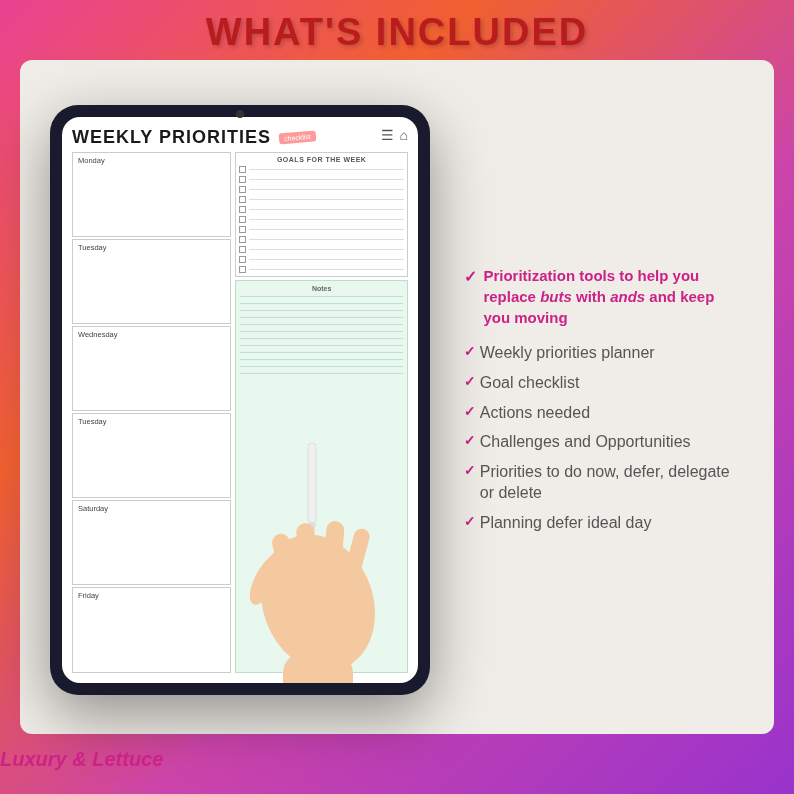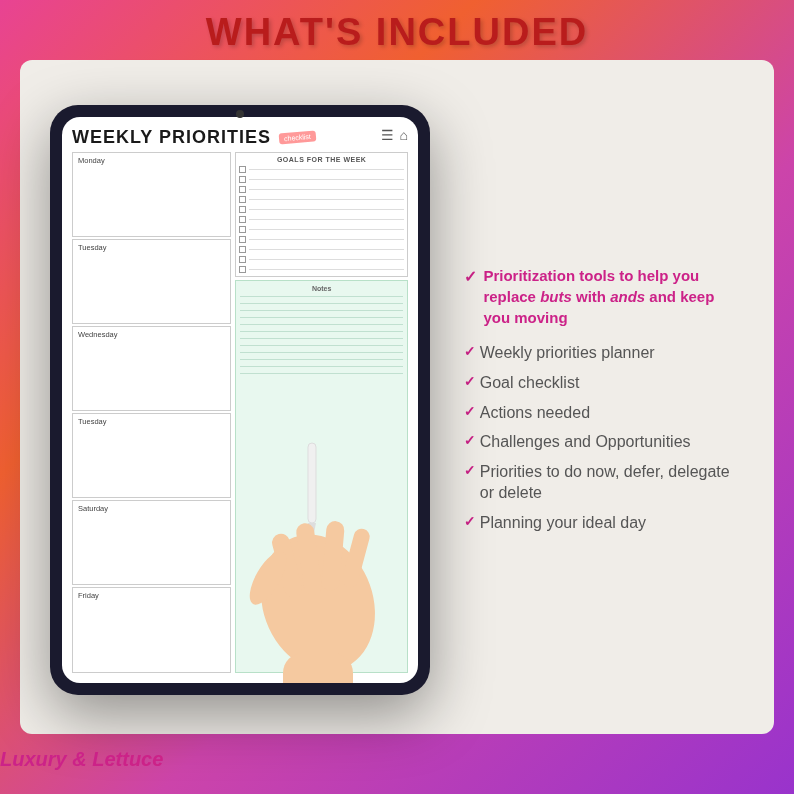--- a/index.html
+++ b/index.html
@@ -516,19 +516,19 @@
       <li class="feature-item">
         <span class="feature-check">✓</span>
         <span class="feature-text">Challenges and Opportunities</span>
       </li>
       <li class="feature-item">
         <span class="feature-check">✓</span>
         <span class="feature-text">Priorities to do now, defer, delegate or delete</span>
       </li>
       <li class="feature-item">
         <span class="feature-check">✓</span>
-        <span class="feature-text">Planning your ideal day</span>
+        <span class="feature-text">Planning defer ideal day</span>
       </li>
     </ul>
 
   </div>
 
 </div>
 
 </body></html>

